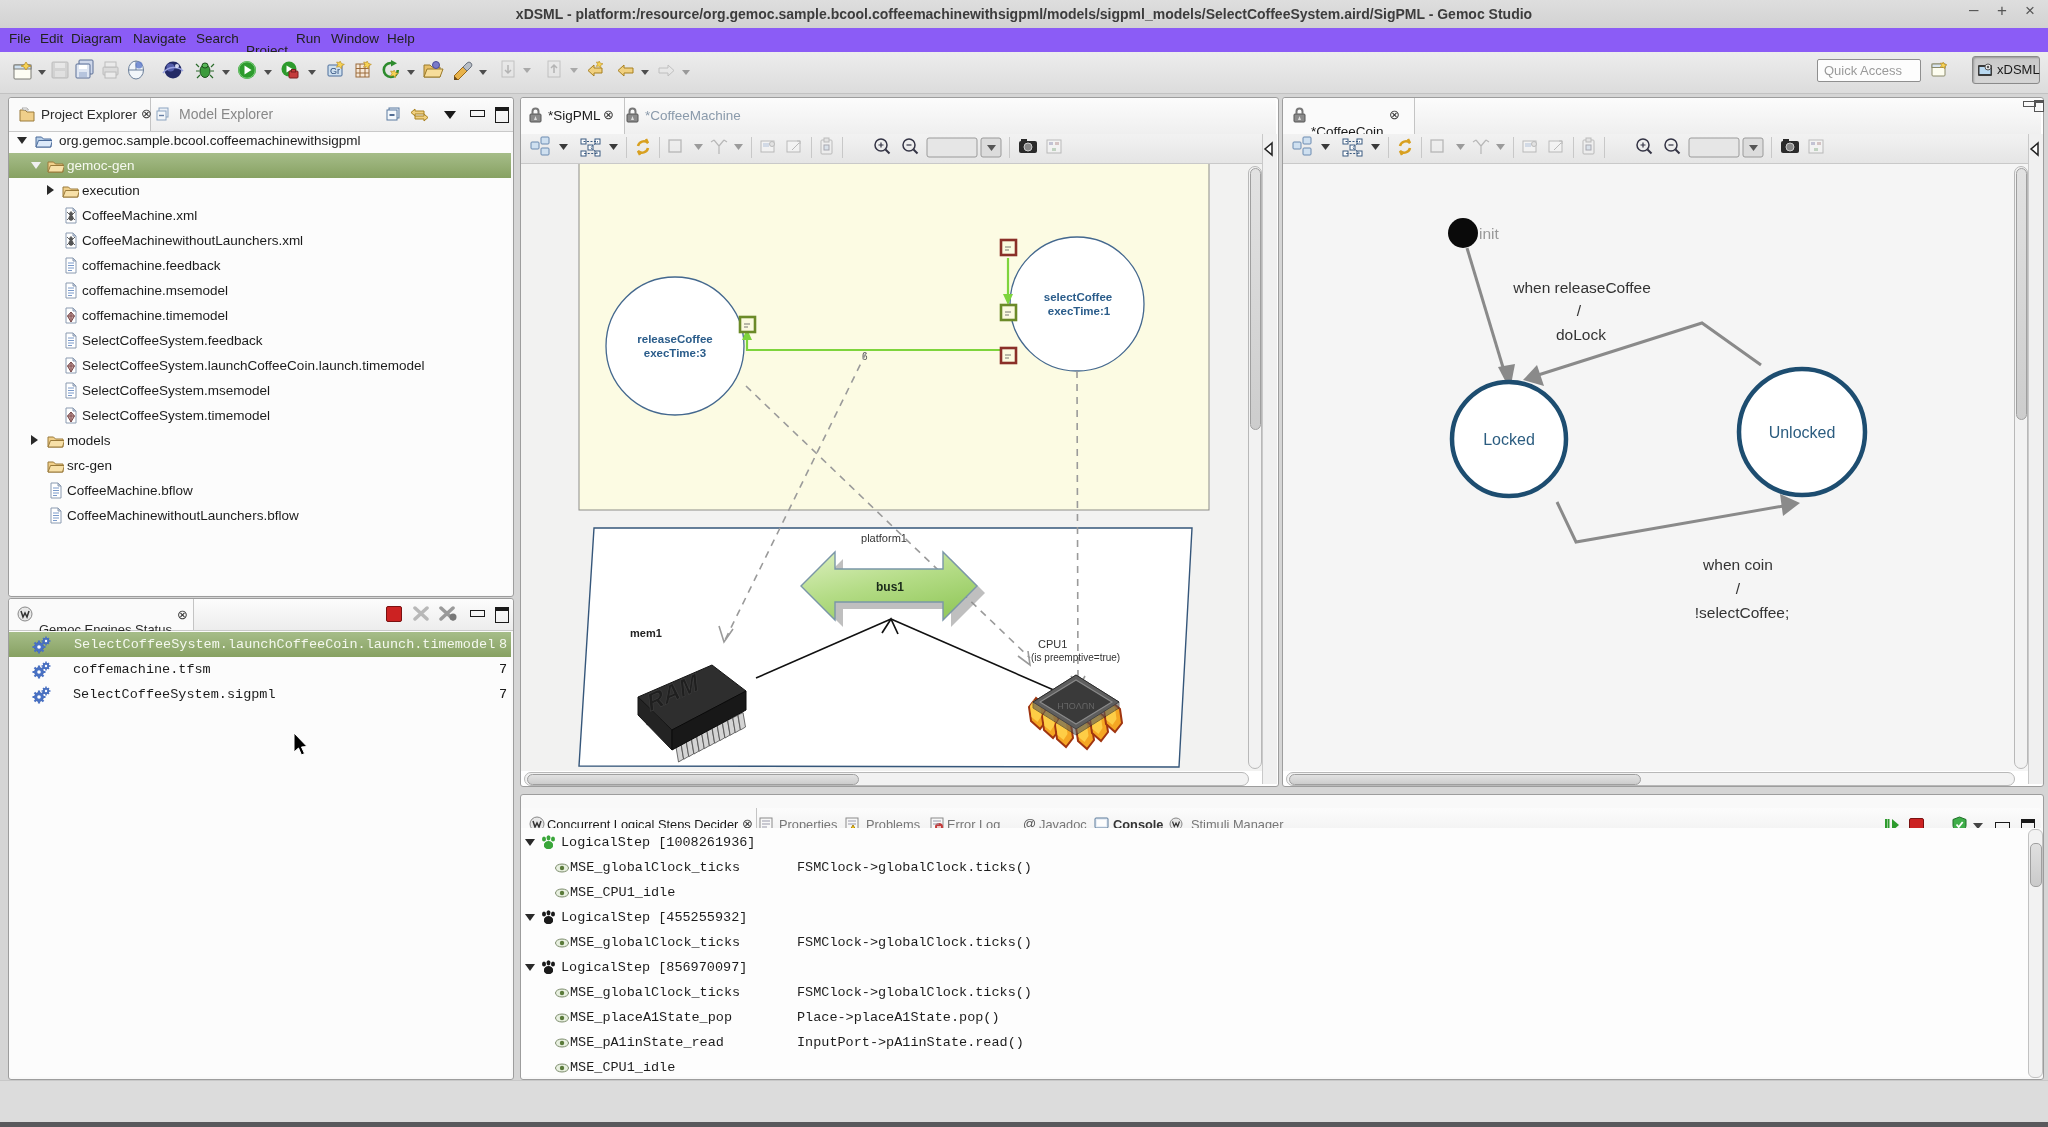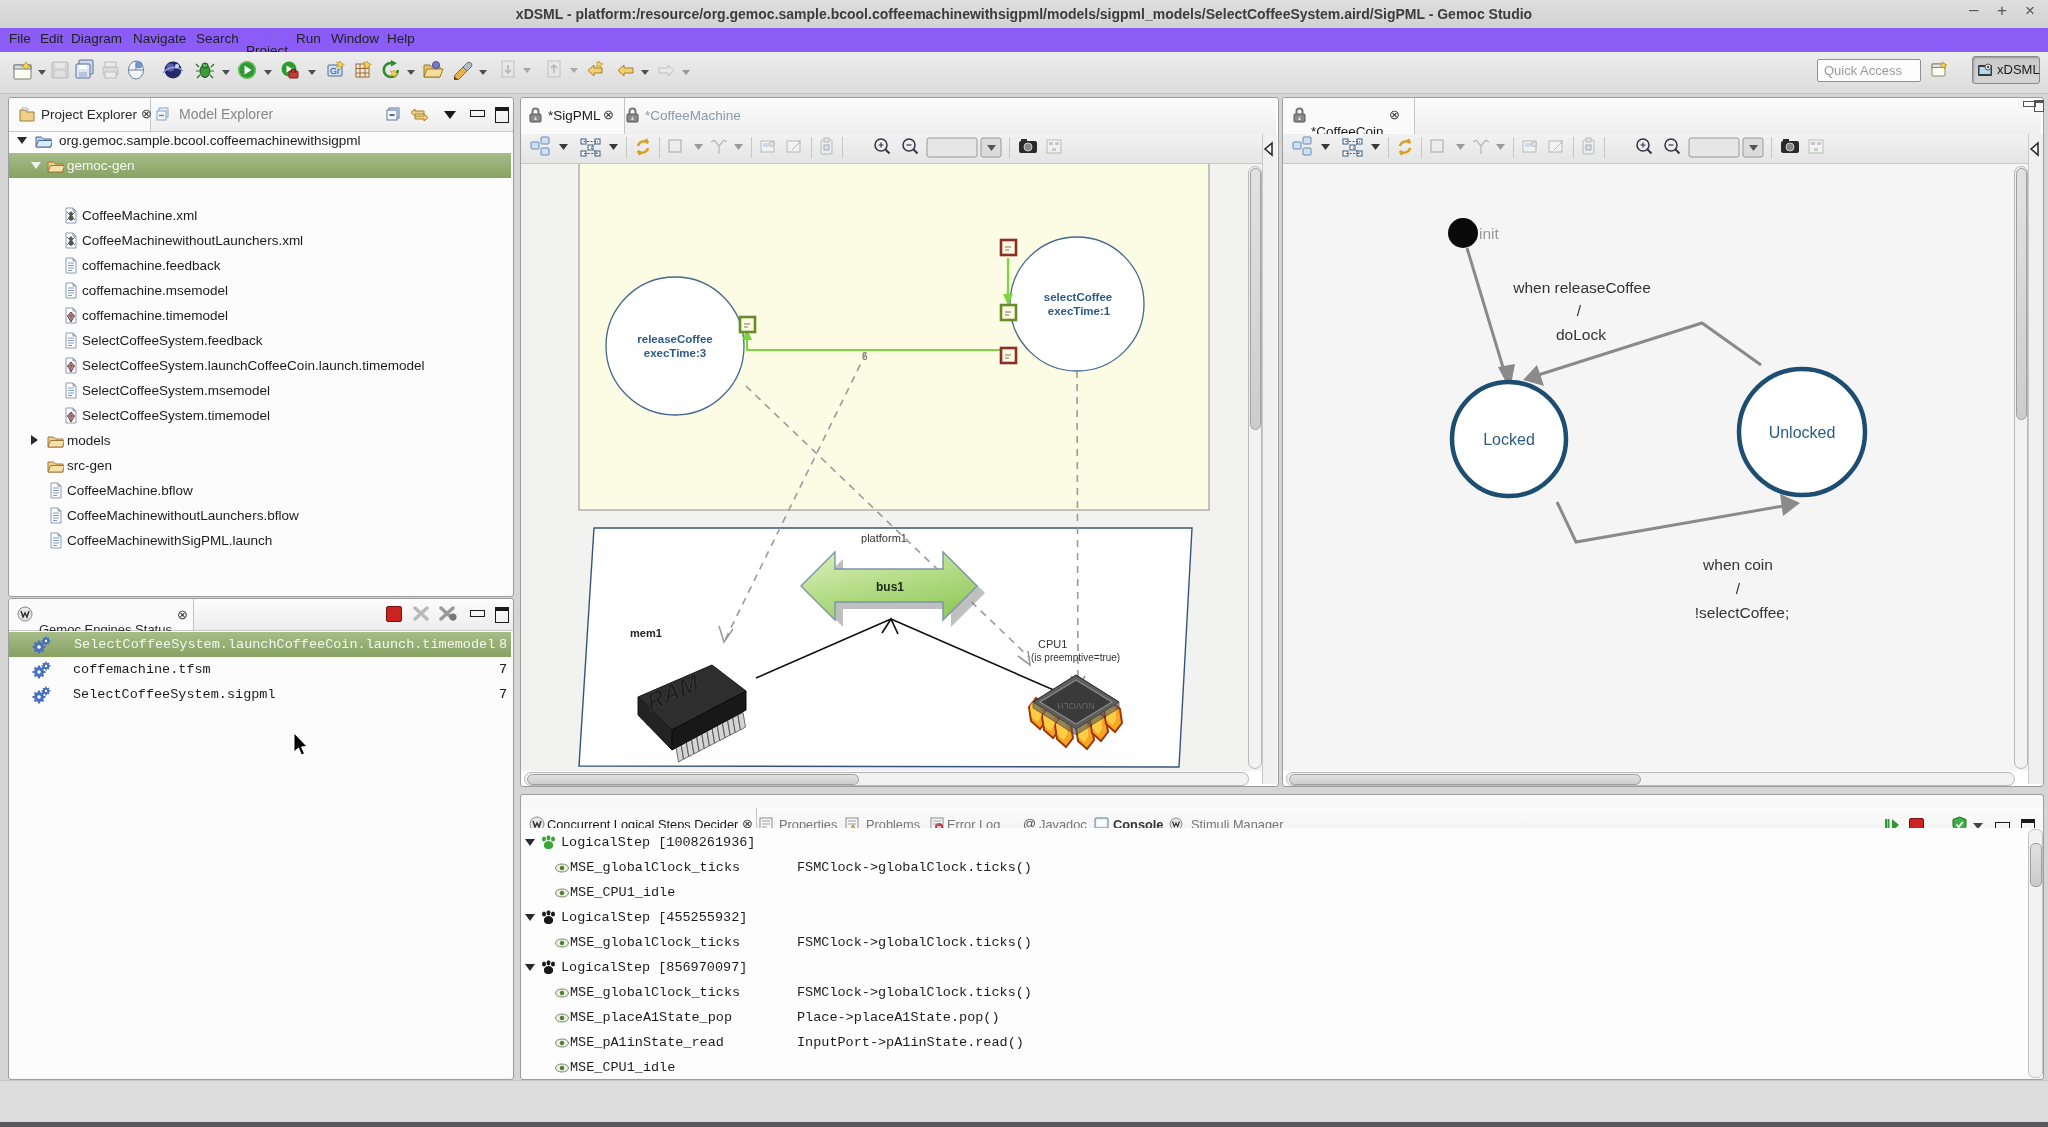--- a/index.html
+++ b/index.html
@@ -226,20 +226,28 @@
       </div>
 <div class="trow" style="top:21px">
         <div style="position:absolute;left:0;top:0;width:100%;height:25px;background:linear-gradient(#a6bd89,#87a162)"></div>
         <span class="arr arrdown" style="left:22px;border-top-color:#f0f0f0"></span>
         <svg class="ticon" style="left:38px">
           <path d="M1 5 h5.5 l2 2 h7.5 v8 h-15 Z" fill="#f0cf8a" stroke="#9a7a3a"></path>
           <path d="M1 15 L3.5 8.5 H17.5 L15.5 15 Z" fill="#f7e0a8" stroke="#9a7a3a"></path>
         </svg>
         <span style="position:absolute;left:58px;color:#f6f9f0">gemoc-gen</span>
       </div>
+<div class="trow" style="top:46px">
+        <span class="arr arrright" style="left:38px"></span>
+        <svg class="ticon" style="left:53px">
+          <path d="M1 5 h5.5 l2 2 h7.5 v8 h-15 Z" fill="#f0cf8a" stroke="#9a7a3a"></path>
+          <path d="M1 15 L3.5 8.5 H17.5 L15.5 15 Z" fill="#f7e0a8" stroke="#9a7a3a"></path>
+        </svg>
+        <span style="position:absolute;left:73px">execution</span>
+      </div>
 <div class="trow" style="top:71px">
         <svg class="ticon" style="left:53px">
           <path d="M4 1 h7 l3 3 v12 h-10 Z" fill="#fff" stroke="#8a9ab0"></path>
           <path d="M11 1 l3 3 h-3 Z" fill="#d0d8e8" stroke="#8a9ab0"></path>
           <circle cx="9" cy="7" r="2" fill="#555"></circle>
           <circle cx="9" cy="11" r="2.5" fill="#555"></circle>
           <path d="M5 5 l8 8 M13 5 l-8 8 M9 4 v10" stroke="#555" stroke-width="0.9"></path>
         </svg>
         <span style="position:absolute;left:73px">CoffeeMachine.xml</span>
       </div>
@@ -335,28 +343,20 @@
         </svg>
         <span style="position:absolute;left:58px">CoffeeMachine.bflow</span>
       </div>
 <div class="trow" style="top:371px">
         <svg class="ticon" style="left:38px">
           <path d="M4 1 h7 l3 3 v12 h-10 Z" fill="#fff" stroke="#8a9ab0"></path>
           <path d="M11 1 l3 3 h-3 Z" fill="#d0d8e8" stroke="#8a9ab0"></path>
           <path d="M6 6 h6 M6 8.5 h6 M6 11 h6 M6 13.5 h4" stroke="#7a9aca" stroke-width="1"></path>
         </svg>
         <span style="position:absolute;left:58px">CoffeeMachinewithoutLaunchers.bflow</span>
-      </div>
-<div class="trow" style="top:396px">
-        <svg class="ticon" style="left:38px">
-          <path d="M4 1 h7 l3 3 v12 h-10 Z" fill="#fff" stroke="#8a9ab0"></path>
-          <path d="M11 1 l3 3 h-3 Z" fill="#d0d8e8" stroke="#8a9ab0"></path>
-          <path d="M6 6 h6 M6 8.5 h6 M6 11 h6 M6 13.5 h4" stroke="#7a9aca" stroke-width="1"></path>
-        </svg>
-        <span style="position:absolute;left:58px">CoffeeMachinewithSigPML.launch</span>
       </div>
 </div>
 </div>
 
 <div class="panel" style="left:8px;top:598px;width:504px;height:480px;">
  <div class="abs" style="left:0;top:0;width:100%;height:31px;background:linear-gradient(#fcfcfc,#ededed);border-bottom:1px solid #c9c9c9;border-radius:3px 3px 0 0;">
   <div class="abs" style="left:0;top:0;width:184px;height:31px;background:#fafafa;border-right:1px solid #c4c4c4;border-radius:3px 0 0 0;"></div>
   <svg width="16" height="16" style="position:absolute;left:8px;top:7px">
         <circle cx="8" cy="8" r="7" fill="#e8e8e8" stroke="#888"></circle>
         <path d="M4 5 l2 6 2-4 2 4 2-6" stroke="#333" fill="none" stroke-width="1.5"></path>

